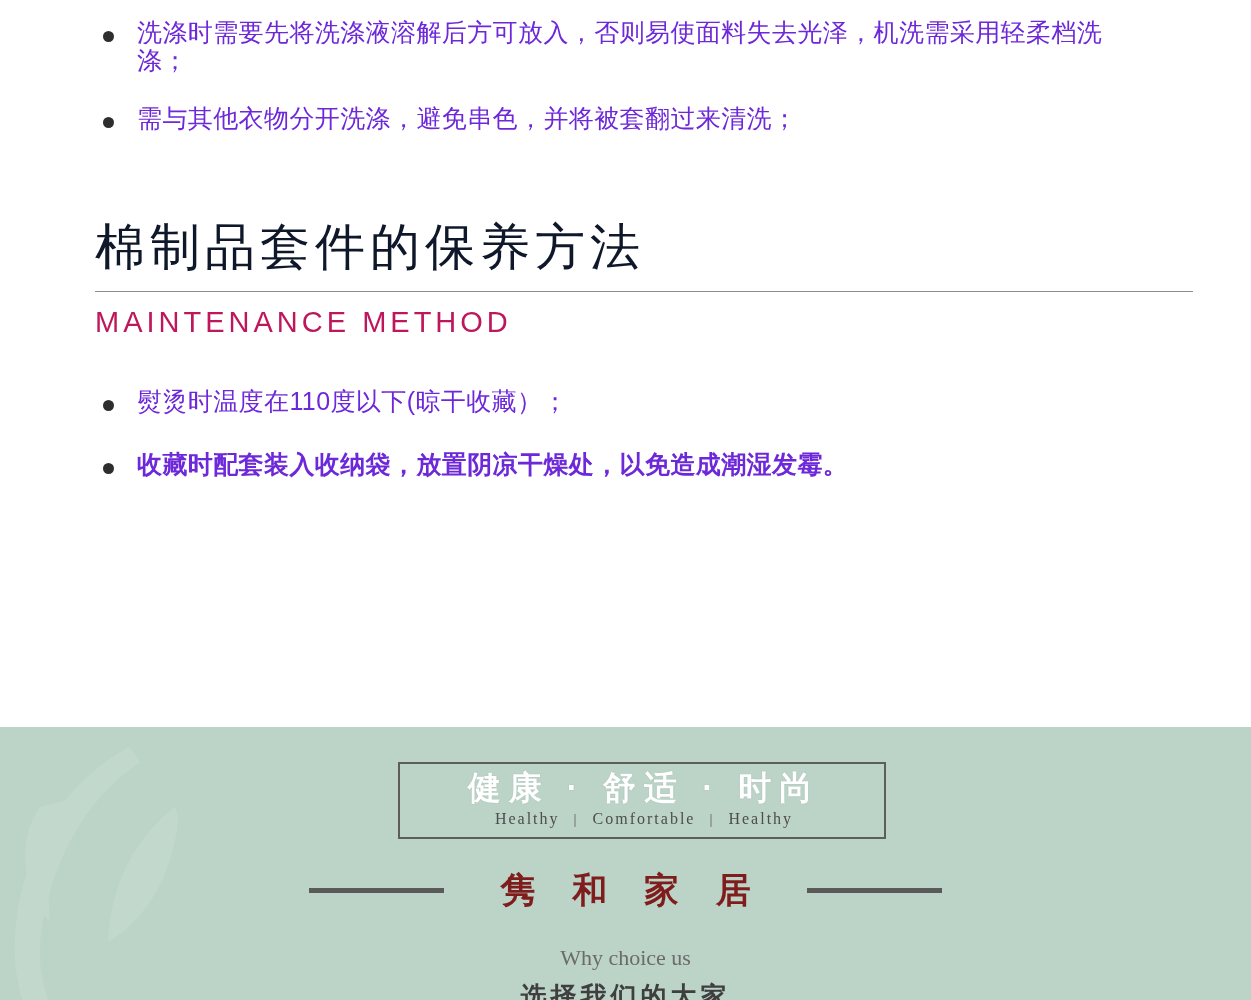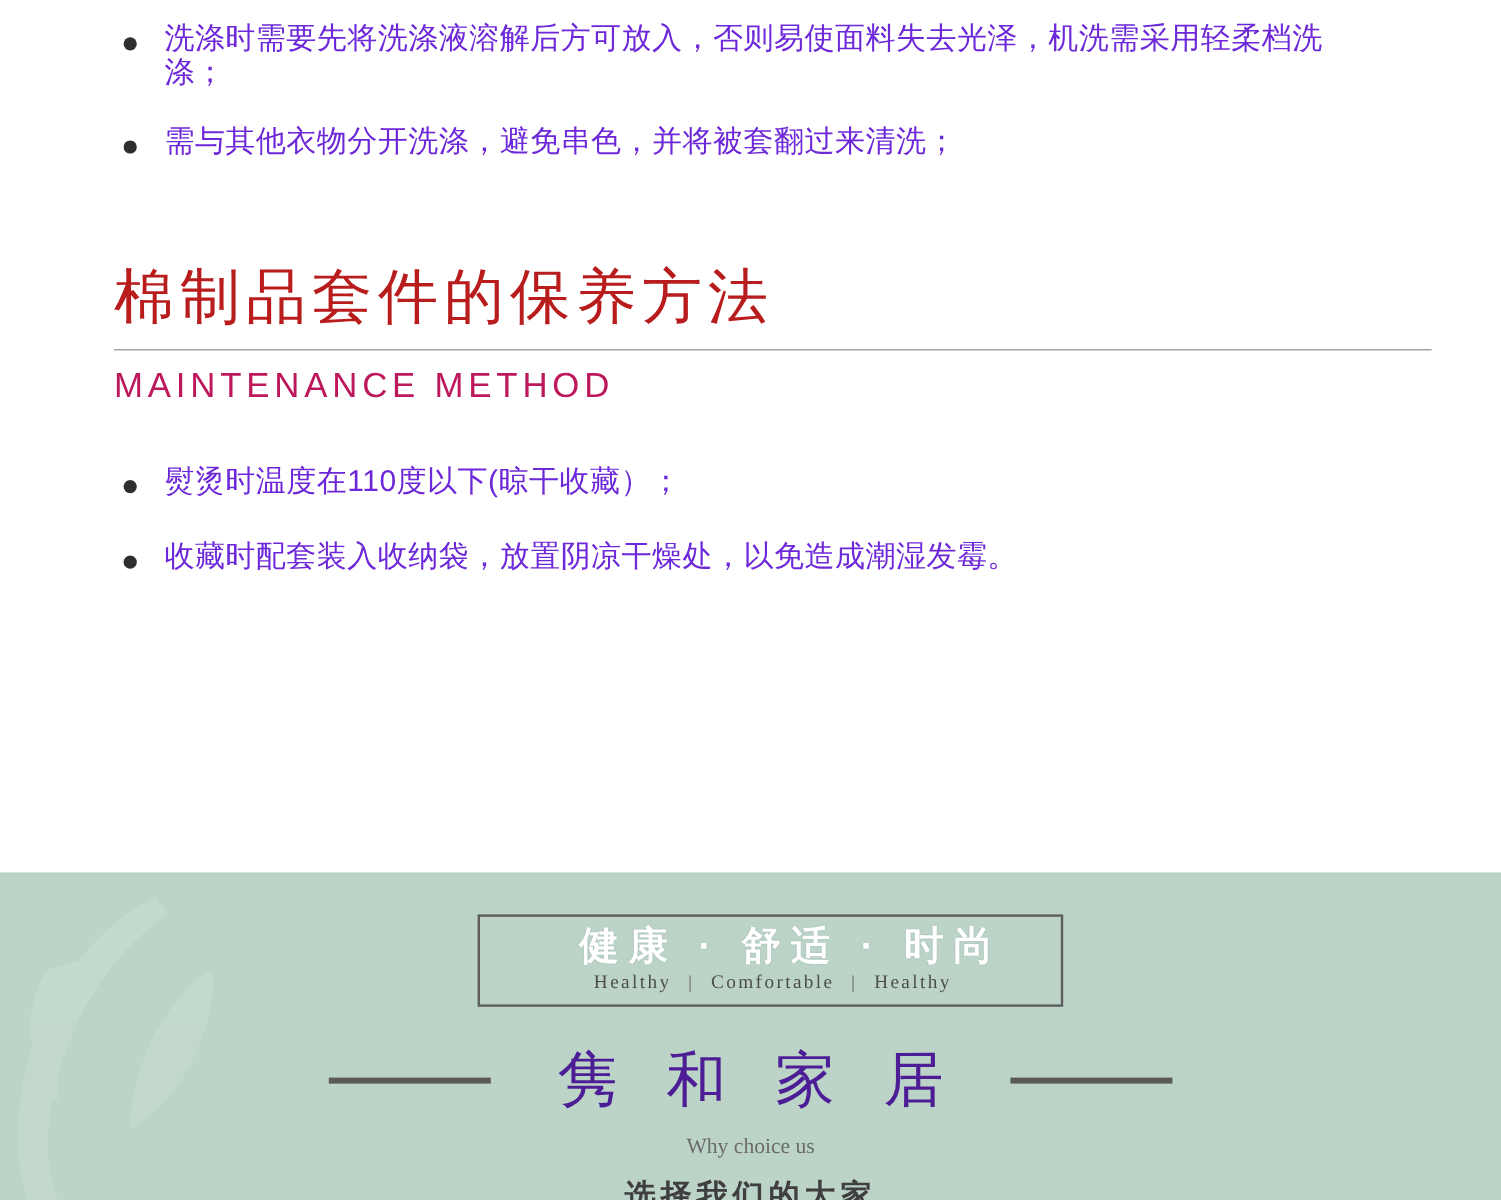--- a/index.html
+++ b/index.html
@@ -52,37 +52,37 @@
 
   
   .heading-block {
     margin: 88px 0 0 0;
     padding: 0 58px 0 95px;
   }
   .heading-cn {
     font-size: 50px;
     line-height: 1.1;
     font-weight: 400;
-    color: #b91c1c;
+    color: #0f172a;
     letter-spacing: 5px;
     margin: 0;
     padding-bottom: 16px;
     border-bottom: 1px solid #8d8d8d;
   }
   .heading-en {
     font-size: 29px;
     letter-spacing: 4px;
     color: #be185d;
     margin: 14px 0 0 0;
     font-weight: 400;
   }
 
   .care-bottom { margin-top: 48px; }
   .care-bottom .bullet-item:nth-child(1) { margin-top: 0; }
-  .care-bottom .bullet-item:nth-child(2) { margin-top: 35px; }
+  .care-bottom .bullet-item:nth-child(2) { margin-top: 35px; font-weight: bold; }
 
   
   .footer {
     position: absolute;
     left: 0;
     bottom: 0;
     width: 1251px;
     height: 273px;
     background: #bcd3c8;
     overflow: hidden;
@@ -99,21 +99,21 @@
   .slogan-box {
     position: absolute;
     left: 398px;
     top: 35px;
     width: 488px;
     height: 77px;
     border: 2px solid #5d5d5d;
   }
   .slogan-cn {
     position: absolute;
-    left: 15px;
+    left: 0;
     top: 2px;
     width: 488px;
     text-align: center;
     font-size: 33px;
     font-weight: bold;
     color: #ffffff;
     letter-spacing: 8px;
     line-height: 44px;
     text-shadow: 0 0 1px #8aa99b;
   }
@@ -143,34 +143,34 @@
     align-items: center;
     gap: 42px;
   }
   .brand-rule {
     width: 135px;
     height: 5px;
     background: #5a5a5a;
   }
   .brand-name {
     font-family: "Liberation Serif", "DejaVu Serif", serif;
-    font-size: 50px;
-    font-weight: normal;
-    color: #4c1d95;
+    font-size: 35px;
+    font-weight: bold;
+    color: #7f1d1d;
     letter-spacing: 14px;
     padding-left: 14px;
   }
   .why-line {
     position: absolute;
     left: 0;
     top: 218px;
     width: 1251px;
     text-align: center;
     font-family: "Liberation Serif", "DejaVu Serif", serif;
-    font-size: 18px;
+    font-size: 22px;
     color: #6b6b6b;
   }
   .why-cn {
     position: absolute;
     left: 0;
     top: 252px;
     width: 1251px;
     text-align: center;
     font-size: 26px;
     font-weight: bold;

